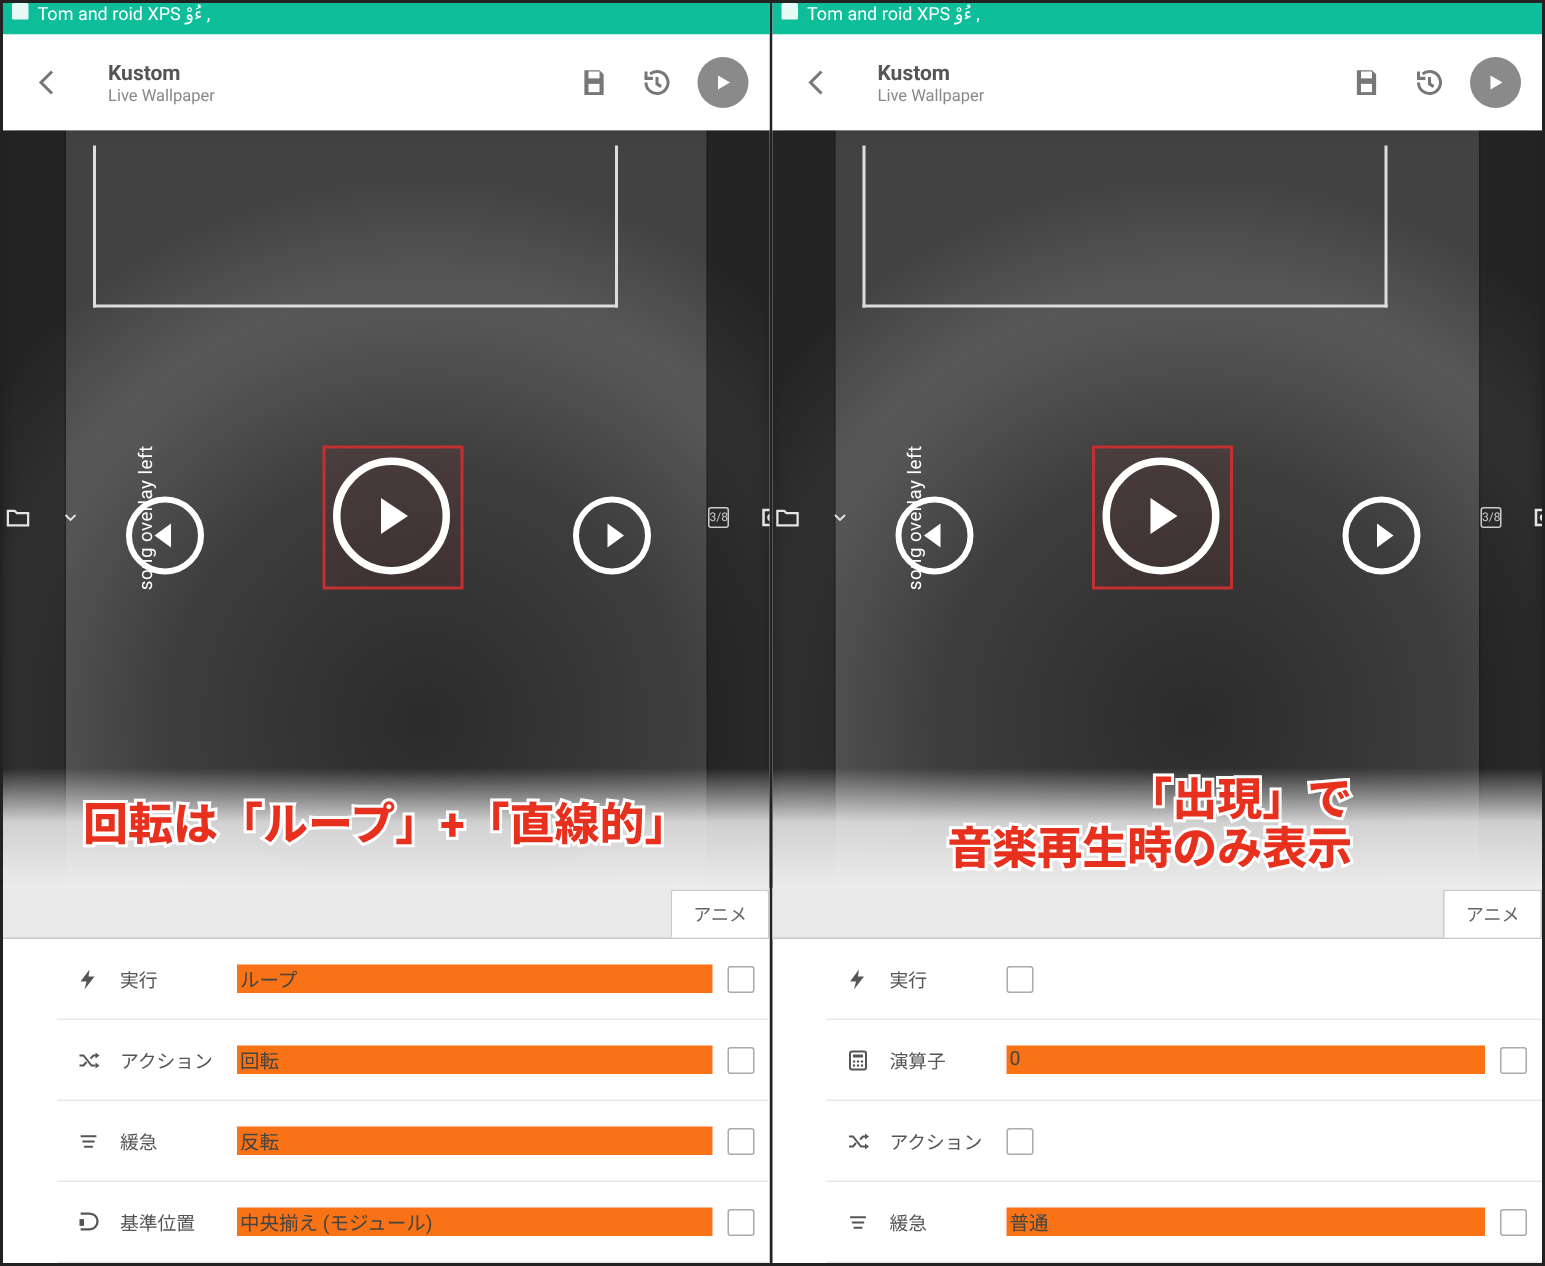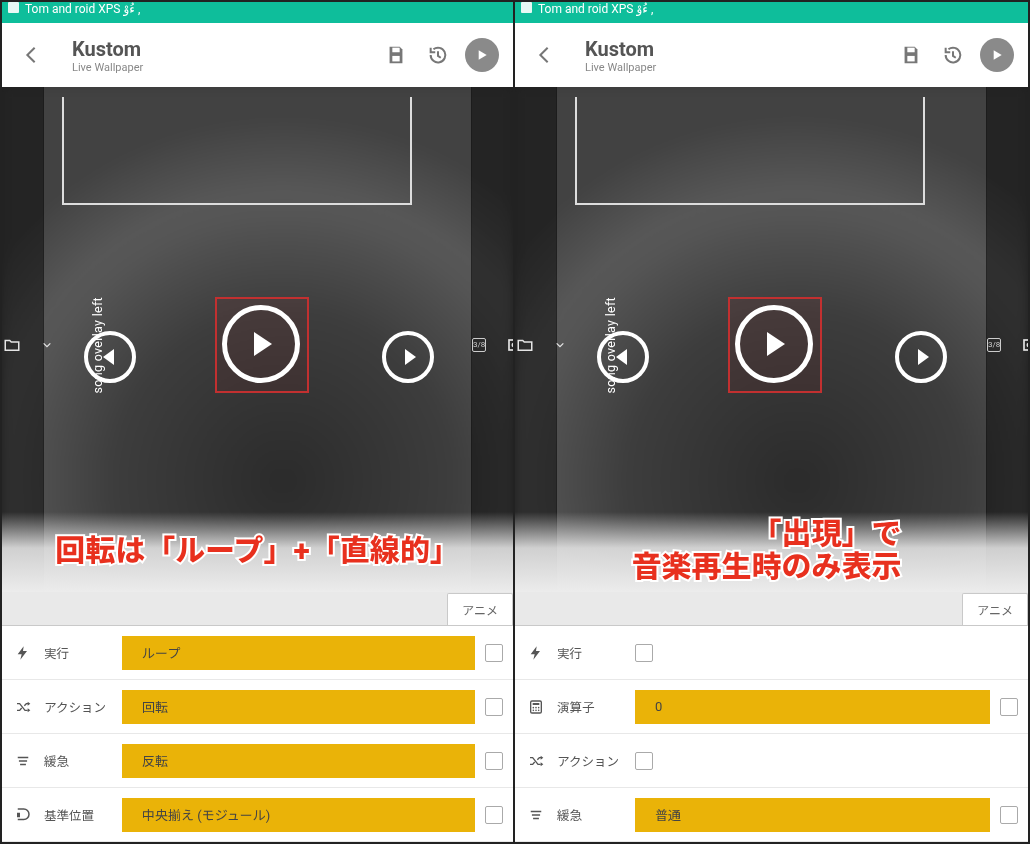--- a/index.html
+++ b/index.html
@@ -6,21 +6,21 @@
   html, body { width: 1030px; height: 844px; font-family: "Roboto", "Noto Sans JP", sans-serif; background: #fff; overflow: hidden; }
   .wrap { display: flex; width: 1030px; height: 844px; border: 2px solid #222; }
   .panel { width: 513px; height: 840px; border-right: 2px solid #222; display: flex; flex-direction: column; position: relative; }
   .panel:last-child { border-right: none; width: 513px; }
 
   .statusbar { height: 21px; background: #0ebe9b; color: #fff; display: flex; align-items: flex-start; font-size: 12px; padding: 0 6px; gap: 6px; }
   .statusbar .sq { width: 11px; height: 11px; background: #fff; opacity: .9; border-radius: 1px; }
 
   .toolbar { height: 64px; background: #ffffff; display: flex; align-items: center; padding: 0 10px; gap: 4px; color: #6b6b6b; }
   .toolbar .title-block { flex: 1; padding-left: 18px; }
-  .ttl { font-size: 20px; font-weight: 700; color: #555; }
+  .ttl { font-size: 14px; font-weight: 700; color: #555; }
   .subttl { font-size: 11px; color: #888; }
   .iconbtn { width: 38px; height: 42px; display:flex; align-items:center; justify-content:center; color:#777; border-radius: 50%; }
   .iconbtn svg { display:block; }
   .iconbtn.last-circle { background:#8a8a8a; width:34px; height:34px; border-radius:50%; color:#fff; margin:0 4px; }
 
   .stage { position: relative; height: 505px; background: #3a3a3a; overflow: hidden; display:flex; }
   .stage-bg { position:absolute; inset:0; background:
       radial-gradient(circle at 55% 78%, #2b2b2b 0%, #3d3d3d 35%, #555 55%, #575757 60%, #424242 75%),
       linear-gradient(180deg, #bfb49a 0%, #a79b82 28%, #6e6a62 45%, #3c3c3c 100%);
       filter: blur(5px);
@@ -44,25 +44,25 @@
   .tri-rs { border-width:8px 0 8px 11px; border-color: transparent transparent transparent #fff; margin-left:4px;}
   .tri-ls { border-width:8px 11px 8px 0; border-color: transparent #fff transparent transparent; margin-right:4px;}
 
   .caption-overlay { position:absolute; left:0; right:0; bottom:0; height:80px; display:flex; align-items:center; justify-content:center; z-index:4; background: linear-gradient(180deg, rgba(236,236,236,0) 0%, rgba(236,236,236,.85) 45%, #ececec 100%); }
   .cap-text { font-size:30px; font-weight:800; color:#e8301e; -webkit-text-stroke: 4px #fff; paint-order: stroke fill; text-align:right; line-height:1.1; padding: 0 10px 4px 0; white-space:pre; }
   .panel:first-child .cap-text { text-align:left; padding-right:0; }
 
   .tabbar { height: 34px; background:#e9e9e9; border-bottom:1px solid #c9c9c9; display:flex; align-items:flex-end; font-size:12px; color:#666; padding-left:12px;justify-content:flex-end; }
   .tab { padding: 7px 14px ; border:1px solid #c9c9c9; border-bottom:none; background:#fff; border-radius: 2px 2px 0 0; }
 
-  .rows { background:#fff; flex:1; }
+  .rows { background:#fff; flex:1;margin-left:36px; }
   .row { height:54px; display:flex; align-items:center; padding:0 10px; gap:10px; border-bottom: 1px solid #e8e8e8; }
   .row .ricon { width:22px; color:#555; display:flex; justify-content:center; }
   .row .rlabel { width: 68px; font-size:12.5px; color:#555; }
-  .row .rval { flex:1; height:34px; background:#eab308; display:flex; align-items:center; padding:0 20px; font-size:13px; color:#444; }
+  .row .rval { flex:1; height:19px; background:#f97316; display:flex; align-items:center; padding:0 2px; font-size:13px; color:#444; }
   .row .rchk { width:18px; height:18px; border:1.5px solid #aaa; border-radius:2px; }
 
   .badge38 { width:24px; height:14px; border:1px solid #ccc; border-radius:2px; font-size:8px; color:#ccc; display:flex; align-items:center; justify-content:center; }
 </style>
 </head>
 <body>
 
 <div class="wrap" id="root">
   <div class="panel">
     <div class="statusbar">

